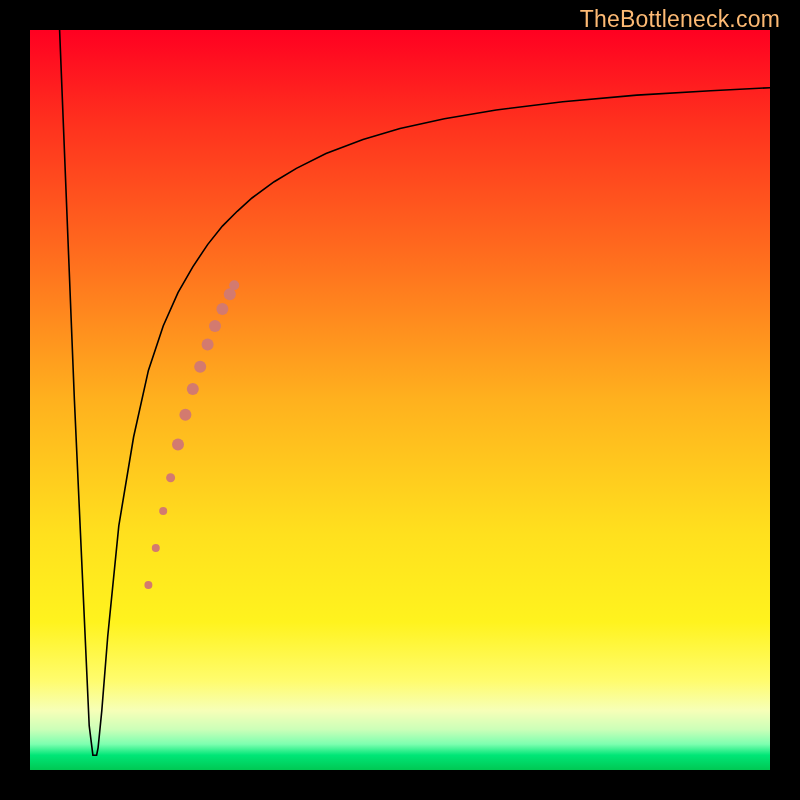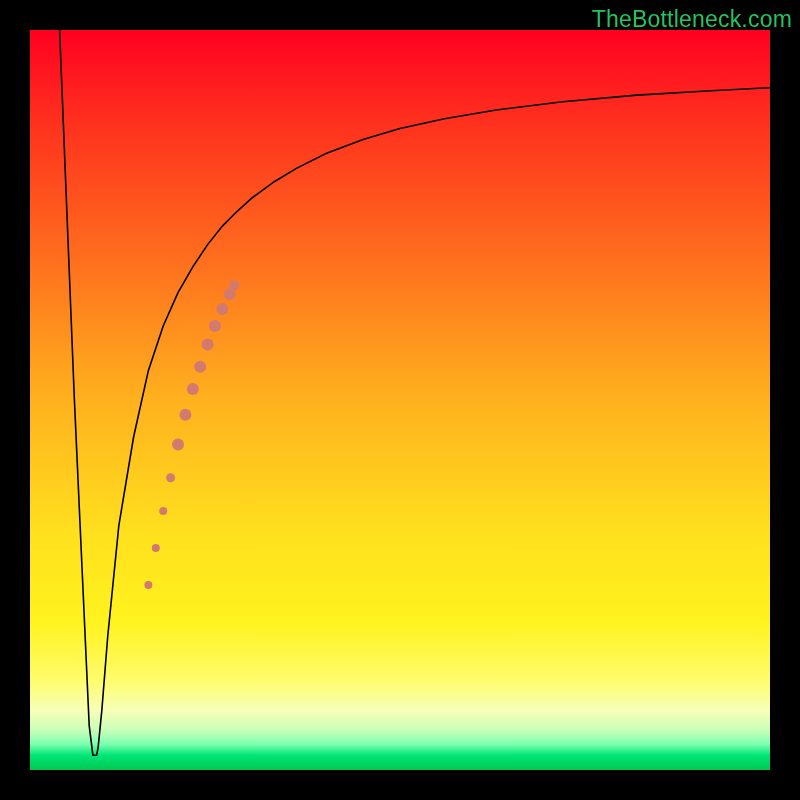--- a/index.html
+++ b/index.html
@@ -45,22 +45,22 @@
       #00c853 100%
     );
   }
   svg.curve-layer {
     position: absolute;
     inset: 0;
   }
   .watermark {
     position: absolute;
     top: 6px;
-    right: 8px;
-    color: #22c55e;
+    right: 20px;
+    color: #fdba74;
     font-size: 23px;
     letter-spacing: 0.2px;
     user-select: none;
   }
 </style>
 </head>
 <body>
 
 <div class="chart-frame">
 

